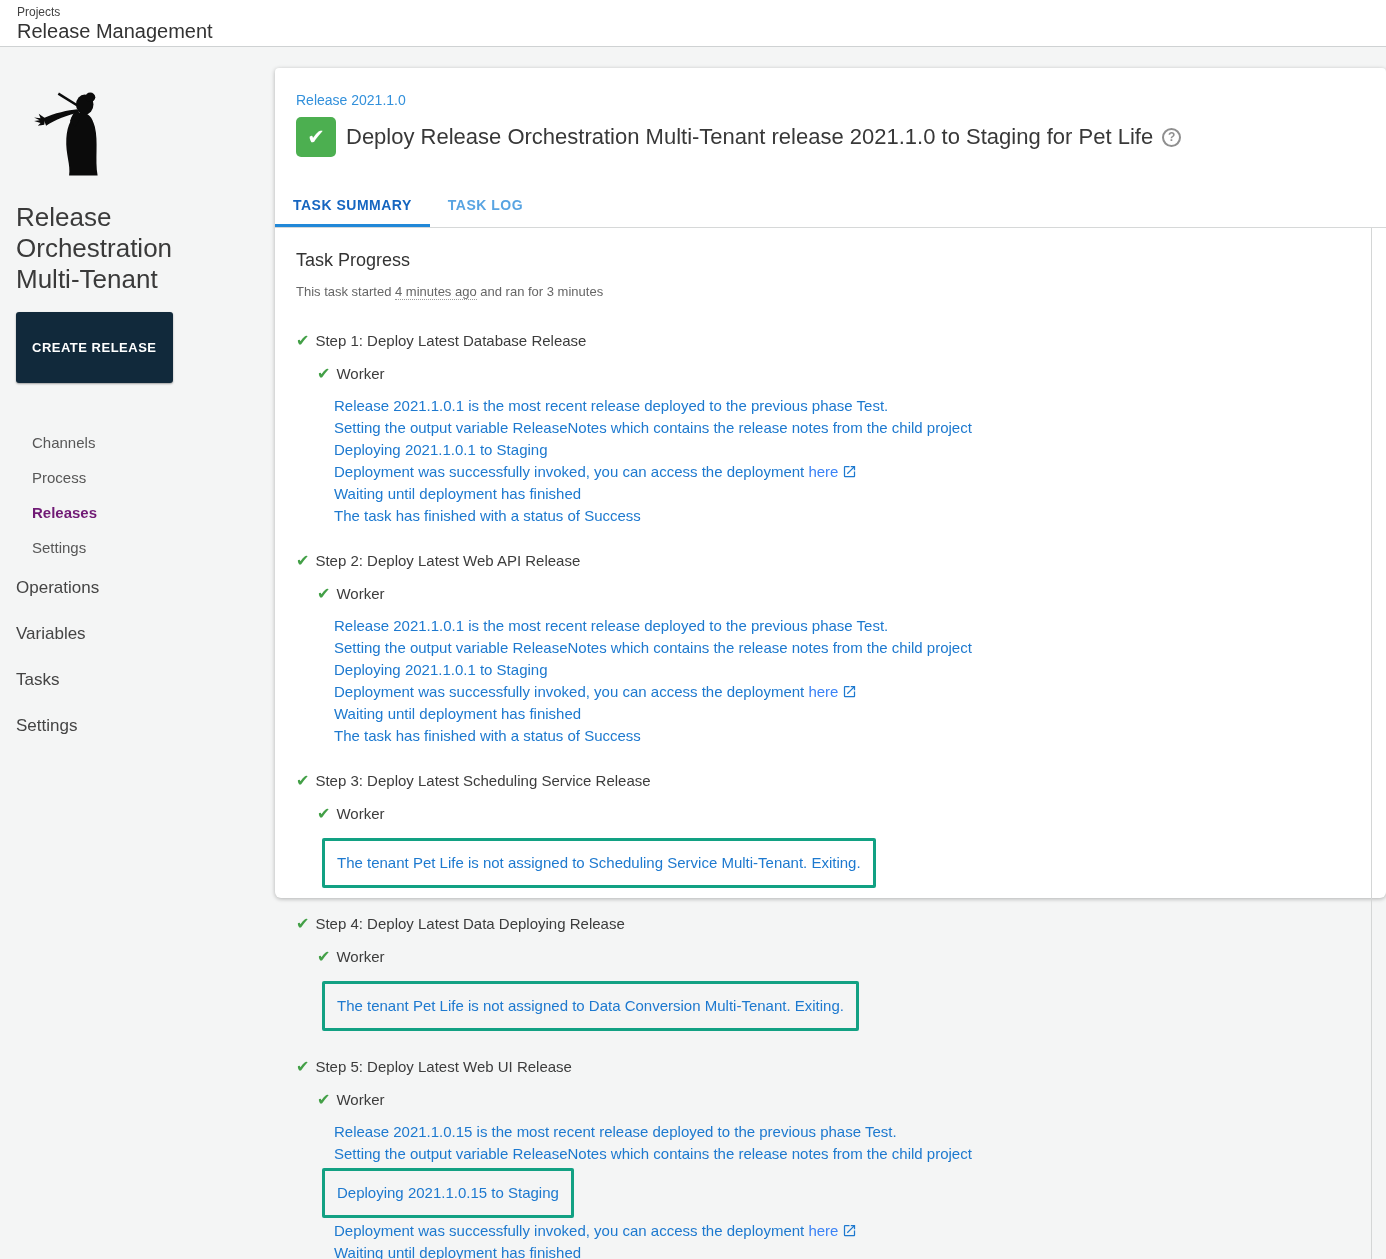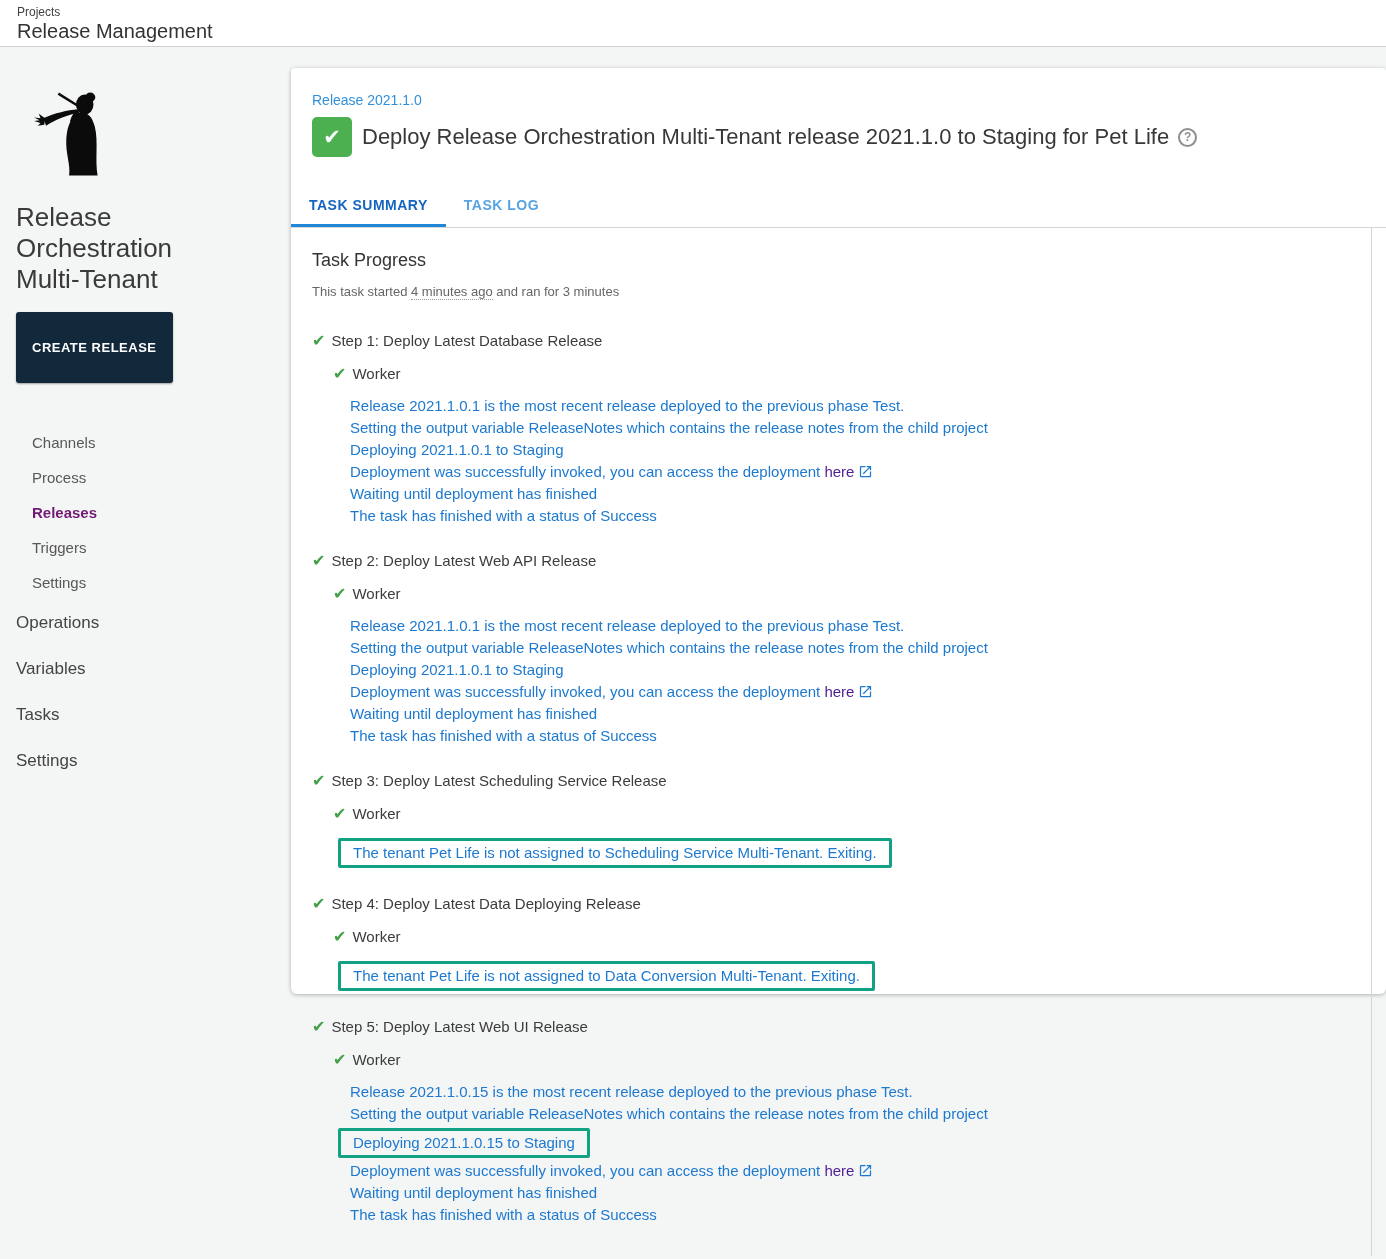--- a/index.html
+++ b/index.html
@@ -39,21 +39,21 @@
   }
   .nav { margin-top:42px; }
   .nav-section-label { font-size:17px; font-weight:bold; color:#3c3c3c; padding:9px 0; }
   .nav-sub { margin-left:16px; }
   .nav-sub-item { font-size:15px; color:#575757; padding:9px 0; cursor:pointer; }
   .nav-sub-item.active { color:#701a75; font-weight:bold; }
   .nav-top-item { font-size:17px; color:#444444; padding:13px 0; cursor:pointer; }
 
   
   .main-panel {
-    position:absolute; left:291px; right:0; top:68px; height:926px;
+    position:absolute; left:275px; right:0; top:68px; height:830px;
     background:#ffffff; border-radius:4px 4px 6px 6px;
     box-shadow:0 1px 4px rgba(0,0,0,.28);
   }
   .main-head { padding:24px 0 0 21px; }
   .release-link { font-size:14px; color:#3290db; cursor:pointer; }
   .task-title-row { display:flex; align-items:center; margin-top:9px; }
   .status-tile {
     width:40px; height:40px; border-radius:5px; background:#4caf50;
     display:flex; align-items:center; justify-content:center; flex:0 0 auto;
   }
@@ -85,26 +85,26 @@
 
   .steps { margin-top:32px; }
   .check {
     color:#43a047; font-family:"DejaVu Sans",sans-serif; font-weight:bold;
     font-size:16px; margin-right:6px;
   }
   .step-header { margin-top:24px; font-size:15px; color:#3c3c3c; }
   .worker-row { margin:14px 0 0 21px; font-size:15px; color:#3c3c3c; }
   .logs { margin:12px 0 0 38px; }
   .log-line { font-size:15px; line-height:22px; color:#1d79cf; }
-  .log-link { color:#4c1d95; text-decoration:none; cursor:pointer; }
+  .log-link { color:#3b82f6; text-decoration:none; cursor:pointer; }
   .ext-icon { width:15px; height:15px; vertical-align:-2px; margin-left:4px; fill:#1d79cf; }
 
   .hl {
     display:inline-block; border:3px solid #12a183; border-radius:2px;
-    padding:1px 12px; margin:3px 0 2px -12px;
+    padding:11px 12px; margin:3px 0 2px -12px;
   }
 </style>
 </head>
 <body>
 
 <div class="top-header">
   <div class="eyebrow">Projects</div>
   <div class="page-title">Release Management</div>
 </div>
 
@@ -123,21 +123,20 @@
     </svg>
   </div>
   <div class="project-name">Release Orchestration Multi-Tenant</div>
   <button class="create-release-btn">CREATE RELEASE</button>
 
   <div class="nav">
     <div class="nav-sub">
       <div class="nav-sub-item">Channels</div>
       <div class="nav-sub-item">Process</div>
       <div class="nav-sub-item active">Releases</div>
-      <div class="nav-sub-item">Triggers</div>
       <div class="nav-sub-item">Settings</div>
     </div>
     <div class="nav-top-item">Operations</div>
     <div class="nav-top-item">Variables</div>
     <div class="nav-top-item">Tasks</div>
     <div class="nav-top-item">Settings</div>
   </div>
 </div>
 
 <div class="main-panel">

